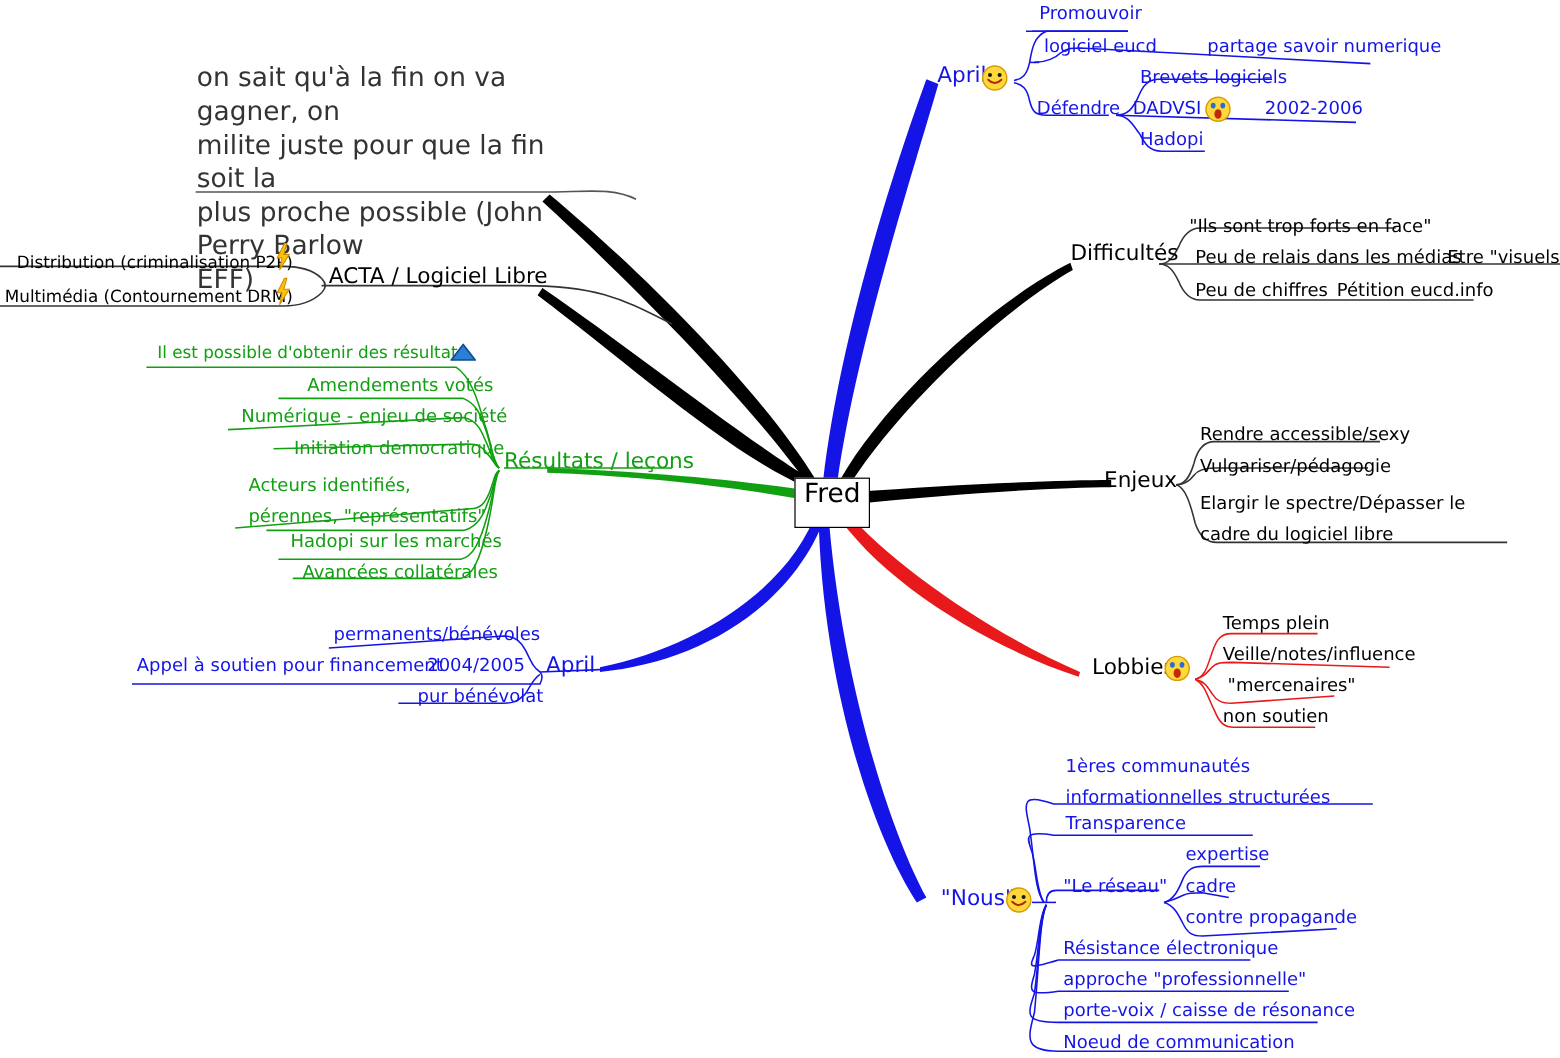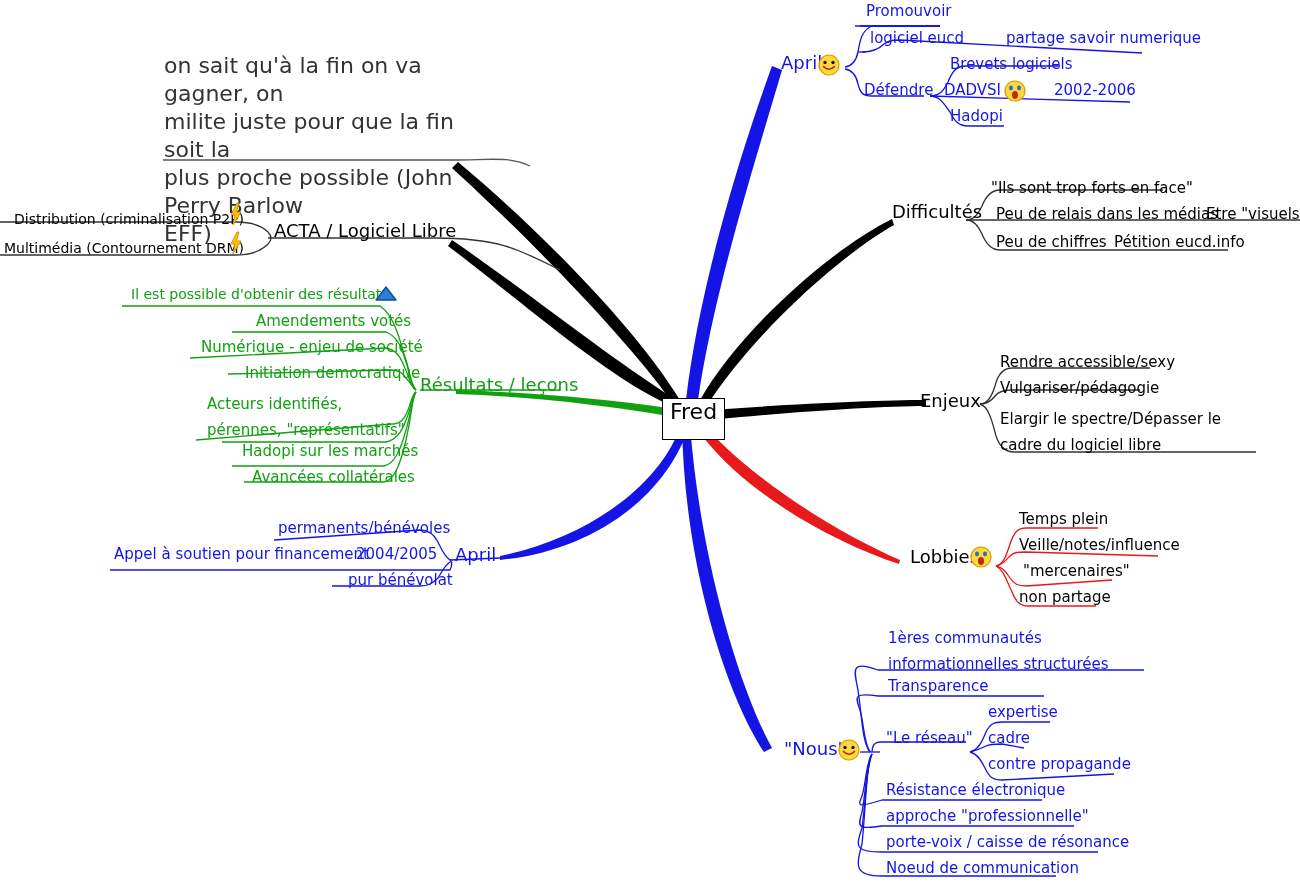--- a/index.html
+++ b/index.html
@@ -211,21 +211,21 @@
     <svg width="22" height="22" viewBox="0 0 22 22">
         <circle cx="11" cy="11" r="10" fill="#ffd83d" stroke="#d79c00" stroke-width="1.2"></circle>
         <ellipse cx="7" cy="8" rx="2" ry="2.4" fill="#2b6cd4"></ellipse>
         <ellipse cx="15" cy="8" rx="2" ry="2.4" fill="#2b6cd4"></ellipse>
         <ellipse cx="11" cy="15" rx="3" ry="4" fill="#c2290a"></ellipse>
       </svg>
   </div>
   <div class="lbl red" style="left:1019px;top:511px;">Temps plein</div>
   <div class="lbl red" style="left:1019px;top:537px;">Veille/notes/influence</div>
   <div class="lbl red" style="left:1023px;top:563px;">"mercenaires"</div>
-  <div class="lbl red" style="left:1019px;top:589px;">non partage</div>
+  <div class="lbl red" style="left:1019px;top:589px;">non soutien</div>
 
   <div class="lbl blue big" style="left:784px;top:740px;">"Nous"</div>
   <div class="ico" style="left:838px;top:739px;">
     <svg width="22" height="22" viewBox="0 0 22 22">
         <circle cx="11" cy="11" r="10" fill="#ffd83d" stroke="#d79c00" stroke-width="1.2"></circle>
         <circle cx="7" cy="8.5" r="1.7" fill="#1a1a1a"></circle>
         <circle cx="15" cy="8.5" r="1.7" fill="#1a1a1a"></circle>
         <path d="M5.5,12.5 Q11,18 16.5,12.5" fill="none" stroke="#b02a00" stroke-width="1.6" stroke-linecap="round"></path>
       </svg>
   </div>

